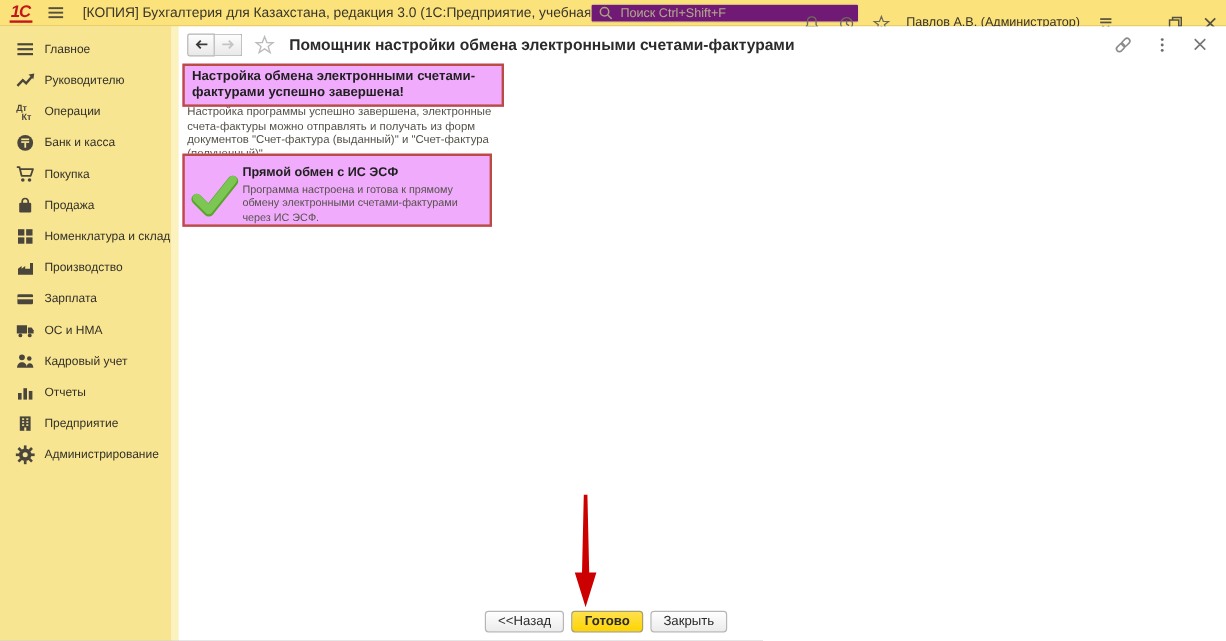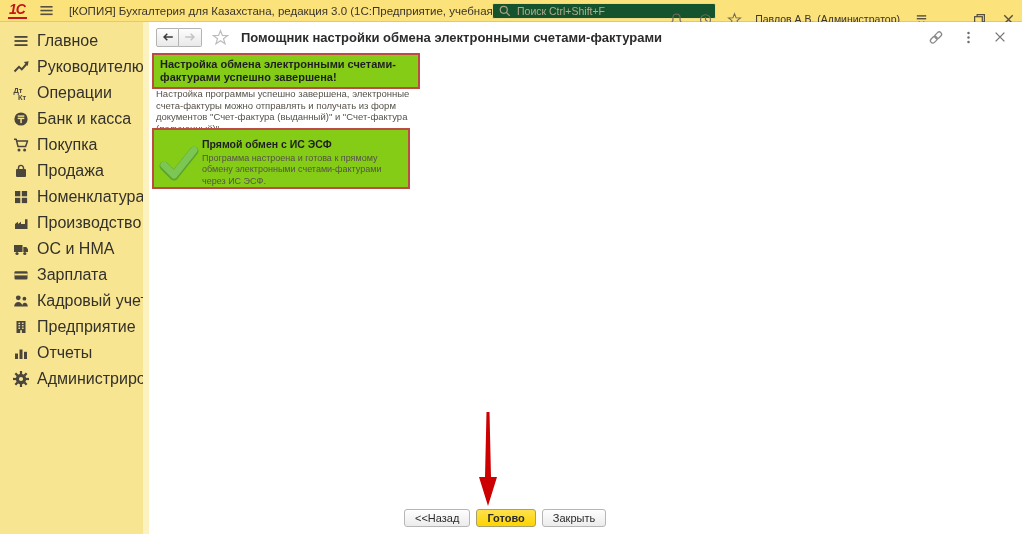--- a/index.html
+++ b/index.html
@@ -14,51 +14,51 @@
     background:#fbe27b;border-bottom:1px solid #e3c968;
     display:flex;align-items:center;box-sizing:border-box;padding:1px 8px;
   }
   .logo{color:#c4161c;font-weight:bold;font-style:italic;font-size:14px;letter-spacing:-1px;
     border-bottom:2px solid #c4161c;line-height:13px;padding:0 2px 1px 1px;}
   .tb-icon{display:inline-flex;width:16px;height:16px;align-items:center;justify-content:center;flex:none;}
   .hamb{margin-left:12px;}
   .win-title{margin-left:14px;font-size:11.5px;color:#3a352b;white-space:nowrap;}
   .search{
     position:absolute;left:492px;top:3px;width:224px;height:16px;
-    background:#14532d;border:1px solid #eeda85;border-radius:2px;
+    background:#701a75;border:1px solid #eeda85;border-radius:2px;
     display:flex;align-items:center;padding:0 4px;box-sizing:border-box;
   }
   .search .ph{font-size:10.5px;color:#b3ab8e;margin-left:4px;white-space:nowrap;overflow:hidden;}
   .tb-right{position:absolute;right:6px;top:2px;height:34px;display:flex;align-items:center;gap:13px;}
   .user{font-size:10.5px;color:#3a352b;white-space:nowrap;}
   
   .sidebar{
     position:absolute;left:0;top:22px;width:143px;height:512px;
     background:#f8e591;padding-top:6px;box-sizing:border-box;
   }
   .splitter{position:absolute;left:143px;top:22px;width:6px;height:512px;background:#fcf2c0;}
   .side-item{display:flex;align-items:center;height:26px;cursor:pointer;}
   .side-icon{width:16px;height:16px;margin-left:13px;flex:none;display:inline-flex;align-items:center;justify-content:center;}
-  .side-label{margin-left:8px;font-size:16px;color:#33312a;white-space:nowrap;}
+  .side-label{margin-left:8px;font-size:10px;color:#33312a;white-space:nowrap;}
   
   .main{position:absolute;left:149px;top:22px;width:873px;height:512px;background:#fff;}
   .cmdbar{position:relative;height:30px;display:flex;align-items:center;padding-left:7px;}
   .navbtns{display:flex;}
   .navbtn{
     width:23px;height:19px;display:inline-flex;align-items:center;justify-content:center;
     background:linear-gradient(#fdfdfd,#e9e9e9);border:1px solid #b3b3b3;box-sizing:border-box;cursor:pointer;
   }
   .navbtn.back{border-radius:2px 0 0 2px;}
   .navbtn.fwd{border-radius:0 2px 2px 0;border-left:none;}
   .page-star{margin-left:10px;display:inline-flex;}
   .page-title{margin-left:12px;font-size:13px;font-weight:bold;color:#2b2b2b;white-space:nowrap;}
   .cmd-right{margin-left:auto;display:flex;align-items:center;gap:16px;padding-right:14px;}
   .cmd-icon{display:inline-flex;width:16px;height:16px;align-items:center;justify-content:center;cursor:pointer;}
   
-  .ann-box{border:2px solid #bd4b45;box-sizing:border-box;position:absolute;background:#84cc16;}
+  .ann-box{border:2px solid #bd4b45;box-sizing:border-box;position:absolute;background:#f0abfc;}
   .box1{left:3px;top:31px;width:268px;padding:3px 6px;}
   .box1 .h{font-size:11px;font-weight:bold;color:#1f1f1f;line-height:13px;}
   .para{position:absolute;left:7px;top:66px;width:264px;font-size:9.5px;line-height:11.5px;color:#56524a;}
   .box2{left:3px;top:106px;width:258px;height:61px;display:flex;align-items:center;padding:8px 4px 0 5px;}
   .box2 .chk{flex:none;width:40px;height:38px;margin-top:2px;}
   .box2 .txt{margin-left:3px;}
   .box2 .t1{font-size:10.5px;font-weight:bold;color:#1f1f1f;margin-bottom:3px;}
   .box2 .t2{font-size:9px;line-height:11.5px;color:#56524a;width:200px;}
   .red-arrow{position:absolute;left:325px;top:390px;width:28px;height:95px;}
   
@@ -228,49 +228,61 @@
         <span class="side-icon">
           <svg width="16" height="16" viewBox="0 0 16 16">
             <path d="M2 14 V9 l3-2.3 V9 l3-2.3 V9 h4 V4.2 h2.5 V14 z" fill="#4a463c"></path>
           </svg>
         </span>
         <span class="side-label">Производство</span>
       </div>
       <div class="side-item">
         <span class="side-icon">
           <svg width="16" height="16" viewBox="0 0 16 16">
+            <rect x="1.5" y="4.3" width="13" height="8.2" rx="1" fill="#4a463c"></rect>
+            <rect x="1.5" y="6.6" width="13" height="1.8" fill="#f8e591"></rect>
+          </svg>
+        </span>
+        <span class="side-label">Зарплата</span>
+      </div>
+      <div class="side-item">
+        <span class="side-icon">
+          <svg width="16" height="16" viewBox="0 0 16 16">
             <path d="M1 4 h8.5 v7 H1 z" fill="#4a463c"></path>
             <path d="M10.3 6 h3 l1.7 2.2 V11 h-4.7 z" fill="#4a463c"></path>
             <circle cx="4" cy="12.5" r="1.6" fill="#4a463c"></circle>
             <circle cx="11.8" cy="12.5" r="1.6" fill="#4a463c"></circle>
           </svg>
         </span>
         <span class="side-label">ОС и НМА</span>
       </div>
       <div class="side-item">
         <span class="side-icon">
           <svg width="16" height="16" viewBox="0 0 16 16">
-            <rect x="1.5" y="4.3" width="13" height="8.2" rx="1" fill="#4a463c"></rect>
-            <rect x="1.5" y="6.6" width="13" height="1.8" fill="#f8e591"></rect>
-          </svg>
-        </span>
-        <span class="side-label">Зарплата</span>
-      </div>
-      <div class="side-item">
-        <span class="side-icon">
-          <svg width="16" height="16" viewBox="0 0 16 16">
             <g fill="#4a463c">
               <circle cx="5.3" cy="4.8" r="2.4"></circle>
               <path d="M1.2 13.5 c0-3 2-4.6 4.1-4.6 s4.1 1.6 4.1 4.6 z"></path>
               <circle cx="11.4" cy="5.7" r="1.9"></circle>
               <path d="M9 13.5 c.1-2.4 1.2-3.8 2.9-3.8 1.6 0 2.8 1.4 2.9 3.8 z"></path>
             </g>
           </svg>
         </span>
         <span class="side-label">Кадровый учет</span>
+      </div>
+      <div class="side-item">
+        <span class="side-icon">
+          <svg width="16" height="16" viewBox="0 0 16 16">
+            <g fill="#4a463c">
+              <rect x="2" y="8.5" width="3" height="5.5"></rect>
+              <rect x="6.5" y="4.5" width="3" height="9.5"></rect>
+              <rect x="11" y="6.8" width="3" height="7.2"></rect>
+            </g>
+          </svg>
+        </span>
+        <span class="side-label">Отчеты</span>
       </div>
       <div class="side-item">
         <span class="side-icon">
           <svg width="16" height="16" viewBox="0 0 16 16">
             <rect x="3.5" y="2" width="9" height="12" fill="#4a463c"></rect>
             <g fill="#f8e591">
               <rect x="5.4" y="3.6" width="1.7" height="1.3"></rect>
               <rect x="8.9" y="3.6" width="1.7" height="1.3"></rect>
               <rect x="5.4" y="6.1" width="1.7" height="1.3"></rect>
               <rect x="8.9" y="6.1" width="1.7" height="1.3"></rect>
@@ -279,32 +291,20 @@
               <rect x="7.2" y="11.2" width="1.7" height="2.8"></rect>
             </g>
           </svg>
         </span>
         <span class="side-label">Предприятие</span>
       </div>
       <div class="side-item">
         <span class="side-icon">
           <svg width="16" height="16" viewBox="0 0 16 16">
             <g fill="#4a463c">
-              <rect x="2" y="8.5" width="3" height="5.5"></rect>
-              <rect x="6.5" y="4.5" width="3" height="9.5"></rect>
-              <rect x="11" y="6.8" width="3" height="7.2"></rect>
-            </g>
-          </svg>
-        </span>
-        <span class="side-label">Отчеты</span>
-      </div>
-      <div class="side-item">
-        <span class="side-icon">
-          <svg width="16" height="16" viewBox="0 0 16 16">
-            <g fill="#4a463c">
               <rect x="6.9" y="0" width="2.2" height="3.2" transform="rotate(0 8 8)"></rect>
               <rect x="6.9" y="0" width="2.2" height="3.2" transform="rotate(45 8 8)"></rect>
               <rect x="6.9" y="0" width="2.2" height="3.2" transform="rotate(90 8 8)"></rect>
               <rect x="6.9" y="0" width="2.2" height="3.2" transform="rotate(135 8 8)"></rect>
               <rect x="6.9" y="0" width="2.2" height="3.2" transform="rotate(180 8 8)"></rect>
               <rect x="6.9" y="0" width="2.2" height="3.2" transform="rotate(225 8 8)"></rect>
               <rect x="6.9" y="0" width="2.2" height="3.2" transform="rotate(270 8 8)"></rect>
               <rect x="6.9" y="0" width="2.2" height="3.2" transform="rotate(315 8 8)"></rect>
               <circle cx="8" cy="8" r="5.2"></circle>
             </g>

